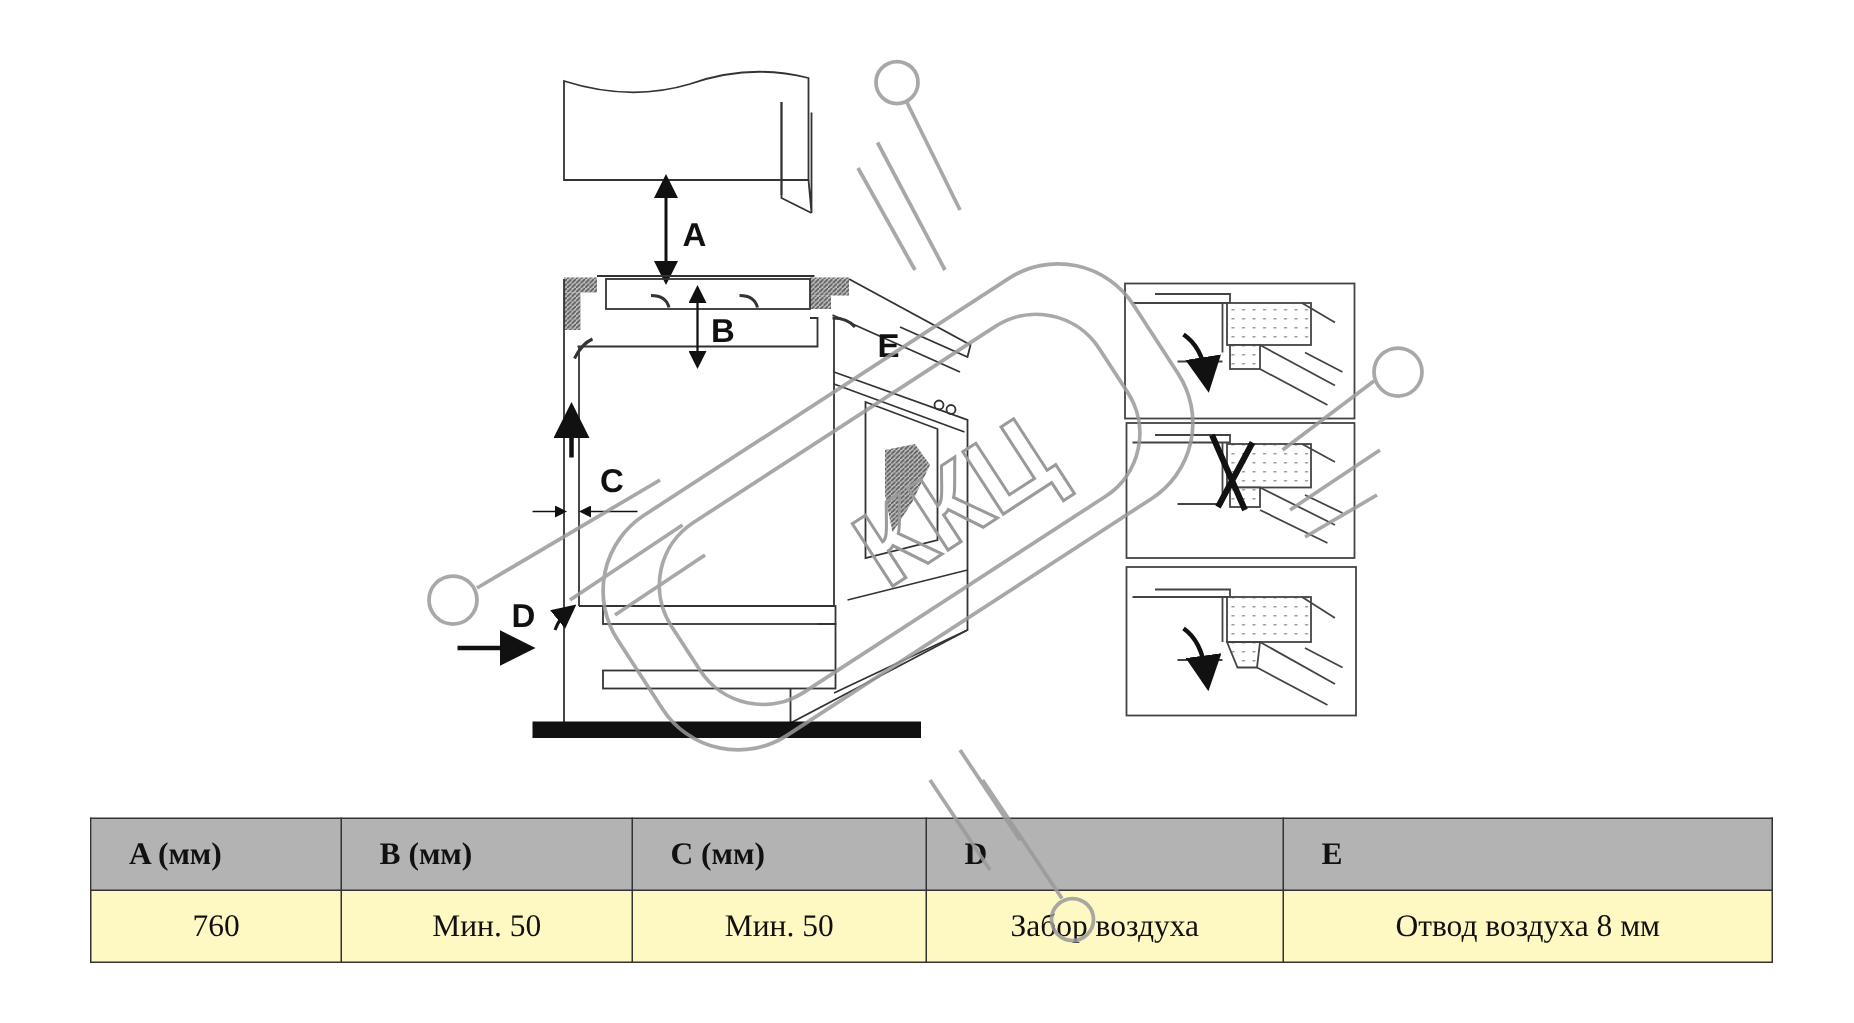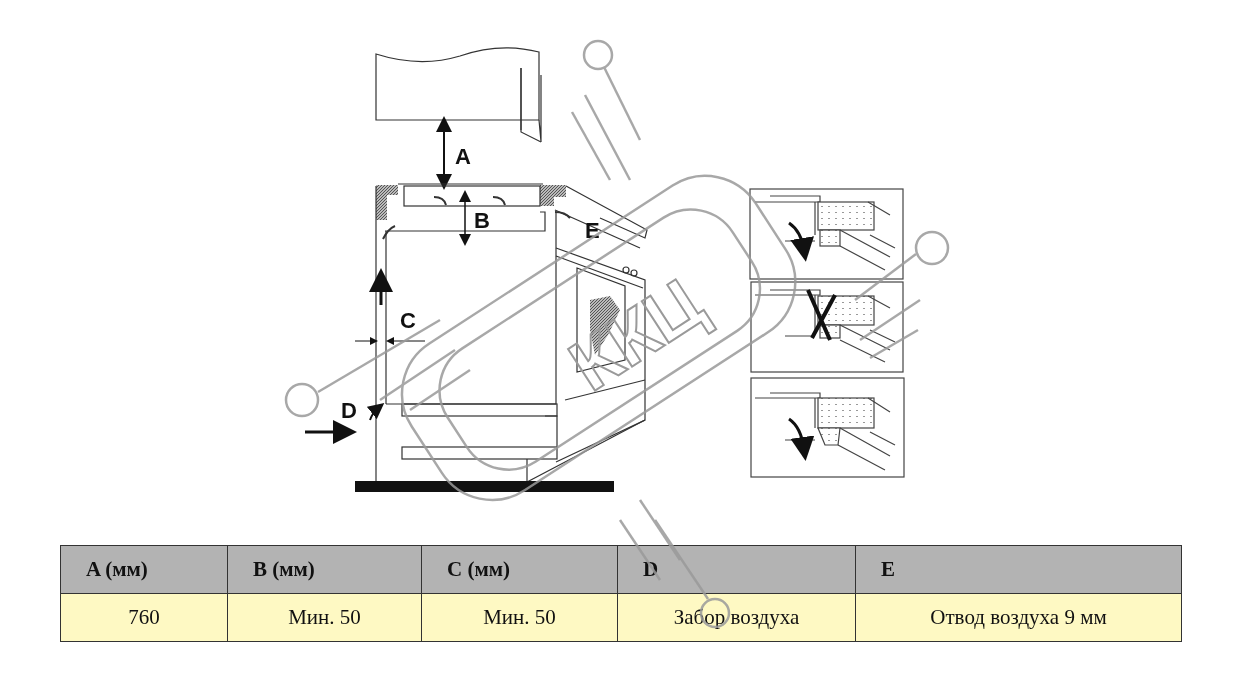--- a/index.html
+++ b/index.html
@@ -139,21 +139,21 @@
       <th>D</th>
       <th>E</th>
     </tr>
   </thead>
   <tbody>
     <tr>
       <td>760</td>
       <td>Мин. 50</td>
       <td>Мин. 50</td>
       <td>Забор воздуха</td>
-      <td>Отвод воздуха 9 мм</td>
+      <td>Отвод воздуха 8 мм</td>
     </tr>
   </tbody>
 </table>
 
 <svg id="watermark" viewBox="0 0 1236 682" xmlns="http://www.w3.org/2000/svg">
   <g fill="none" stroke="#9a9a9a" stroke-width="2.5" opacity="0.85">
     <g transform="rotate(-33 600 340)">
       <rect x="395" y="250" width="410" height="175" rx="60"></rect>
       <rect x="430" y="272" width="340" height="135" rx="50"></rect>
     </g>

